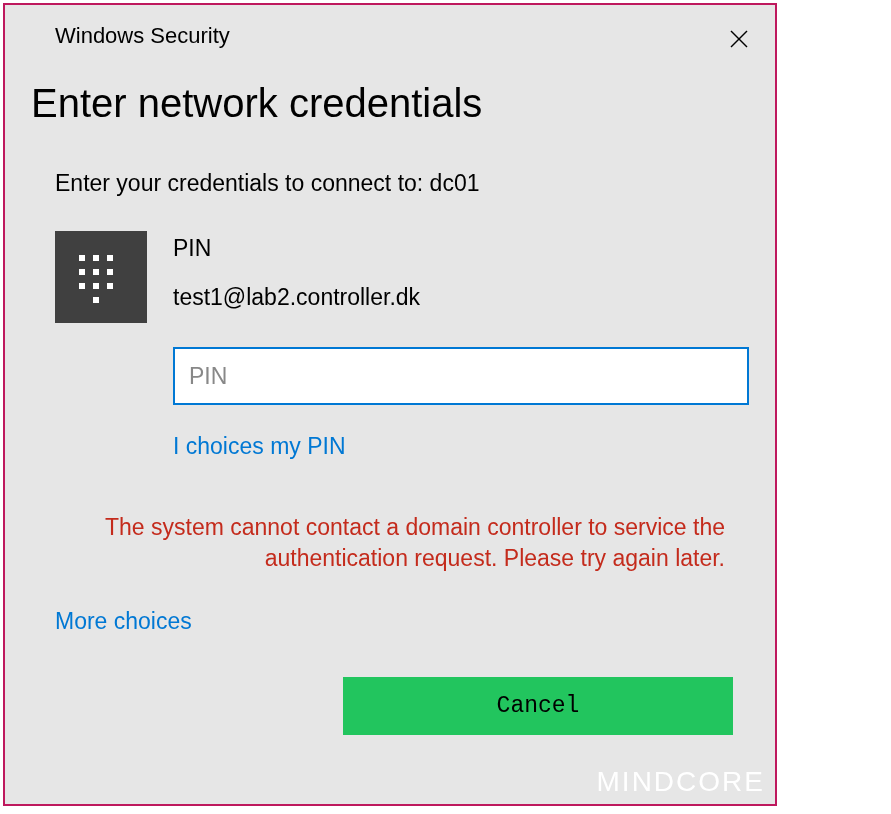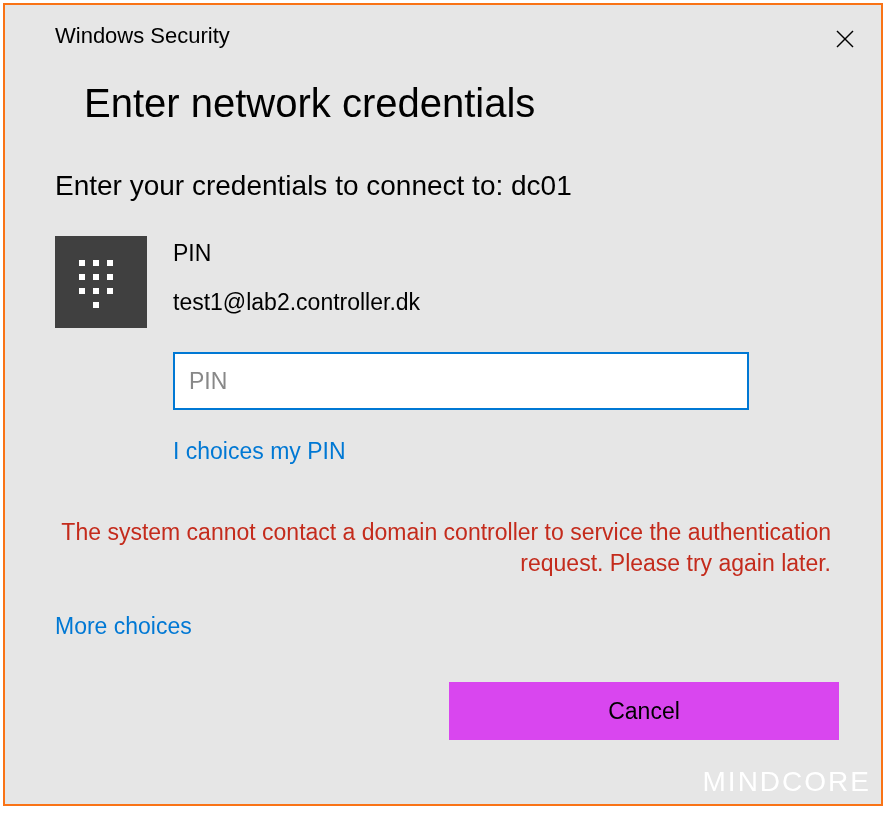--- a/index.html
+++ b/index.html
@@ -11,24 +11,24 @@
     body {
       background: #fff;
       width: 891px;
       height: 814px;
       position: relative;
     }
     .dialog {
       position: absolute;
       top: 3px;
       left: 3px;
-      width: 880px;
+      width: 774px;
       height: 803px;
       background: #e6e6e6;
-      border: 2px solid #f97316;
+      border: 2px solid #be185d;
     }
     .titlebar {
       display: flex;
       justify-content: space-between;
       align-items: flex-start;
       padding: 18px 22px 0 50px;
     }
     .titlebar-title {
       font-size: 22px;
       color: #000;
@@ -44,25 +44,24 @@
       margin-top: 2px;
     }
     .close-btn svg {
       stroke: #000;
       stroke-width: 1.5;
     }
     .heading {
       font-size: 40px;
       font-weight: 400;
       color: #000;
-      padding: 28px 50px 0 65px;
-      margin-left: 14px;
+      padding: 28px 50px 0 26px;
     }
     .subheading {
-      font-size: 28px;
+      font-size: 23px;
       color: #000;
       padding: 44px 50px 0 50px;
     }
     .cred-section {
       display: flex;
       padding: 34px 50px 0 50px;
       gap: 26px;
       align-items: flex-start;
     }
     .pin-icon {
@@ -128,25 +127,26 @@
       cursor: pointer;
     }
     .button-row {
       display: flex;
       justify-content: flex-end;
       padding: 42px 42px 0 50px;
     }
     .cancel-btn {
       width: 390px;
       height: 58px;
-      background: #d946ef;
+      background: #22c55e;
       border: none;
       font-size: 23px;
       color: #000;
       cursor: pointer;
+      font-family: Liberation Mono, monospace;
     }
     .watermark {
       position: absolute;
       bottom: 6px;
       right: 10px;
       font-size: 28px;
       letter-spacing: 2px;
       color: #fff;
       font-weight: 400;
       pointer-events: none;

